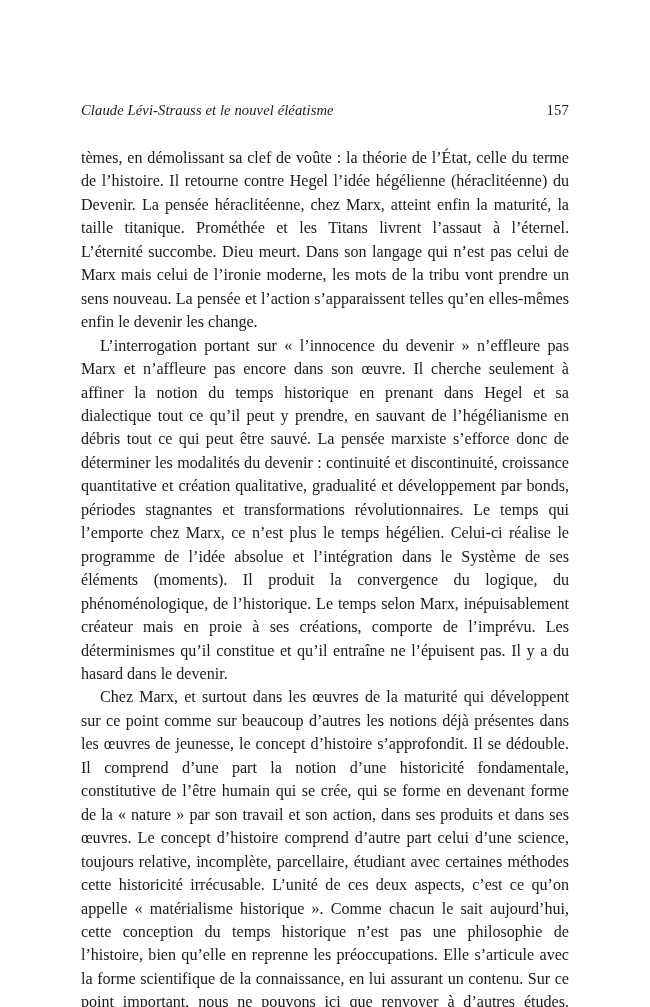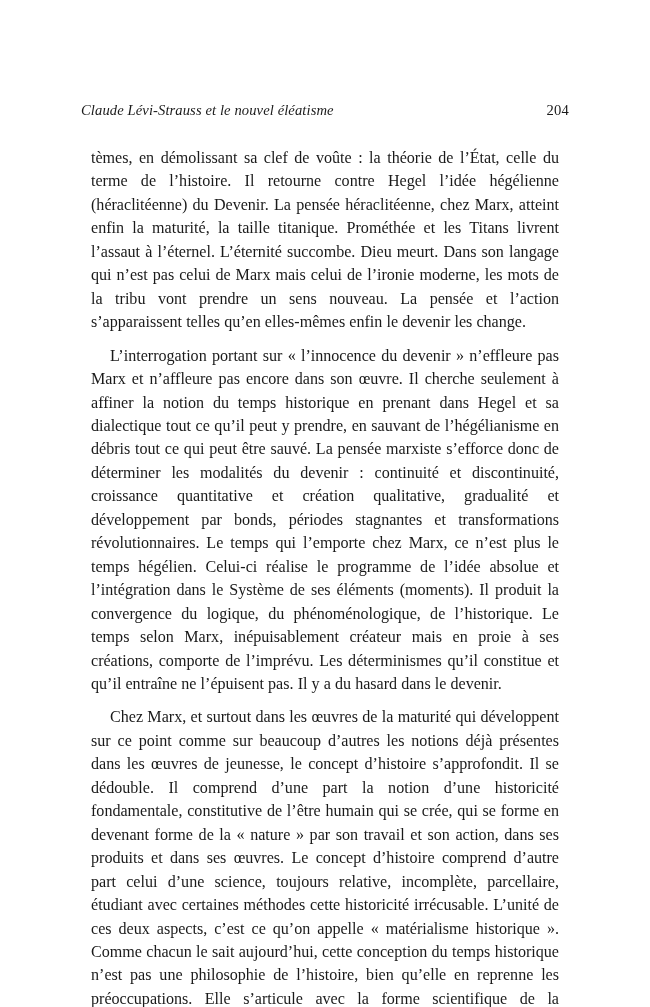--- a/index.html
+++ b/index.html
@@ -38,21 +38,21 @@
   .running-head .head-title {
     font-style: italic;
     letter-spacing: 0.1px;
   }
   .running-head .folio {
     font-style: normal;
     font-size: 14.6px;
     letter-spacing: 0.2px;
   }
   .body-text p {
-    margin: 10px;
+    margin: 0;
     font-size: 16.1px;
     line-height: 23.45px;
     text-align: justify;
     text-justify: inter-word;
     hyphens: manual;
     letter-spacing: -0.01px;
     word-spacing: 0.1px;
   }
   .body-text p.indent {
     text-indent: 19px;
@@ -63,21 +63,21 @@
 </style>
 </head>
 <body>
 
 <div class="page">
 
   <div class="content">
 
     <div class="running-head">
       <span class="head-title">Claude Lévi-Strauss et le nouvel éléatisme</span>
-      <span class="folio">204</span>
+      <span class="folio">157</span>
     </div>
 
     <div class="body-text">
 
       <p>tèmes, en démolissant sa clef de voûte : la théorie de l’État, celle du terme de l’histoire. Il retourne contre Hegel l’idée hégélienne (héraclitéenne) du Devenir. La pensée héraclitéenne, chez Marx, atteint enfin la maturité, la taille titanique. Prométhée et les Titans livrent l’assaut à l’éternel. L’éternité succombe. Dieu meurt. Dans son langage qui n’est pas celui de Marx mais celui de l’ironie moderne, les mots de la tribu vont prendre un sens nouveau. La pensée et l’action s’apparaissent telles qu’en elles-mêmes enfin le devenir les change.</p>
 
       <p class="indent">L’interrogation portant sur « l’innocence du devenir » n’effleure pas Marx et n’affleure pas encore dans son œuvre. Il cherche seulement à affiner la notion du temps historique en prenant dans Hegel et sa dialectique tout ce qu’il peut y prendre, en sauvant de l’hégélianisme en débris tout ce qui peut être sauvé. La pensée marxiste s’efforce donc de déterminer les modalités du devenir : continuité et discontinuité, croissance quantitative et création qualitative, gradualité et développement par bonds, périodes stagnantes et transformations révolutionnaires. Le temps qui l’emporte chez Marx, ce n’est plus le temps hégélien. Celui-ci réalise le programme de l’idée absolue et l’intégration dans le Système de ses éléments (moments). Il produit la convergence du logique, du phénoménologique, de l’historique. Le temps selon Marx, inépuisablement créateur mais en proie à ses créations, comporte de l’imprévu. Les déterminismes qu’il constitue et qu’il entraîne ne l’épuisent pas. Il y a du hasard dans le devenir.</p>
 
       <p class="indent"><span>Chez Marx, et surtout dans les œuvres de la maturité qui développent sur ce point comme sur beaucoup d’autres les notions déjà présentes dans les œuvres de jeunesse, le concept </span><b>d’histoire</b><span> s’approfondit. Il se dédouble. Il comprend d’une part la notion d’une </span><b>historicité</b><span> fondamentale, constitutive de l’être humain qui se crée, qui se forme en devenant forme de la « nature » par son travail et son action, dans ses produits et dans ses œuvres. Le concept </span><b>d’histoire</b><span> comprend d’autre part celui d’une science, toujours relative, incomplète, parcellaire, étudiant avec certaines méthodes cette historicité irrécusable. L’unité de ces deux aspects, c’est ce qu’on appelle « matérialisme historique ». Comme chacun le sait aujourd’hui, cette conception du temps historique n’est pas une philosophie de l’histoire, bien qu’elle en reprenne les préoccupations. Elle s’articule avec la forme scientifique de la connaissance, en lui assurant un contenu. Sur ce point important, nous ne pouvons ici que renvoyer à d’autres études. Certainement criticable (l’affirmation contraire serait incompatible avec sa méthode elle-même !), le matérialisme historique est plus complexe et plus riche que ses versions vulgarisées : évolutionnisme, progressisme,</span></p>
 

